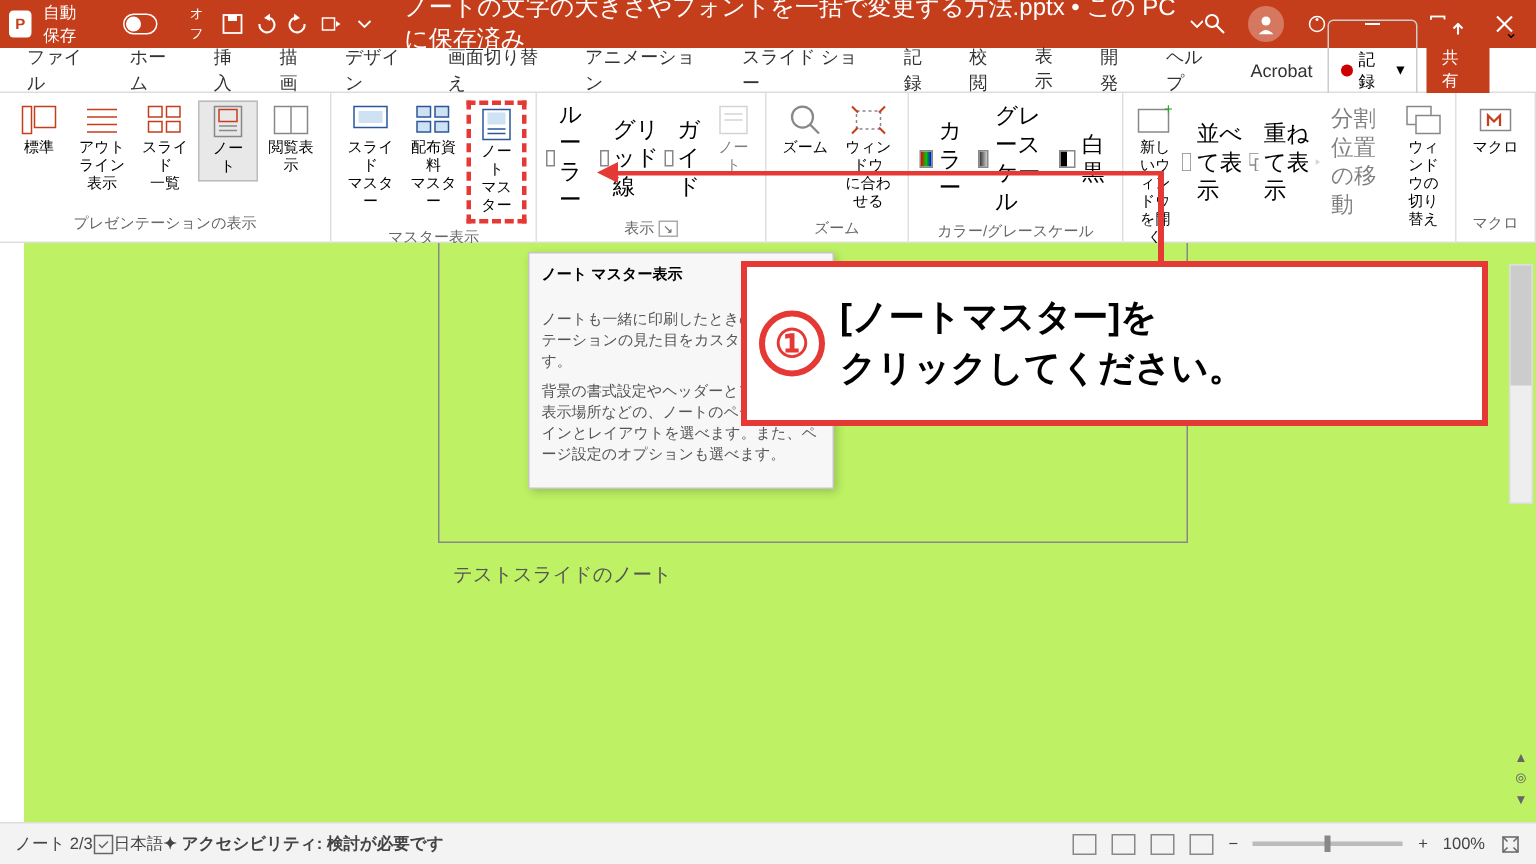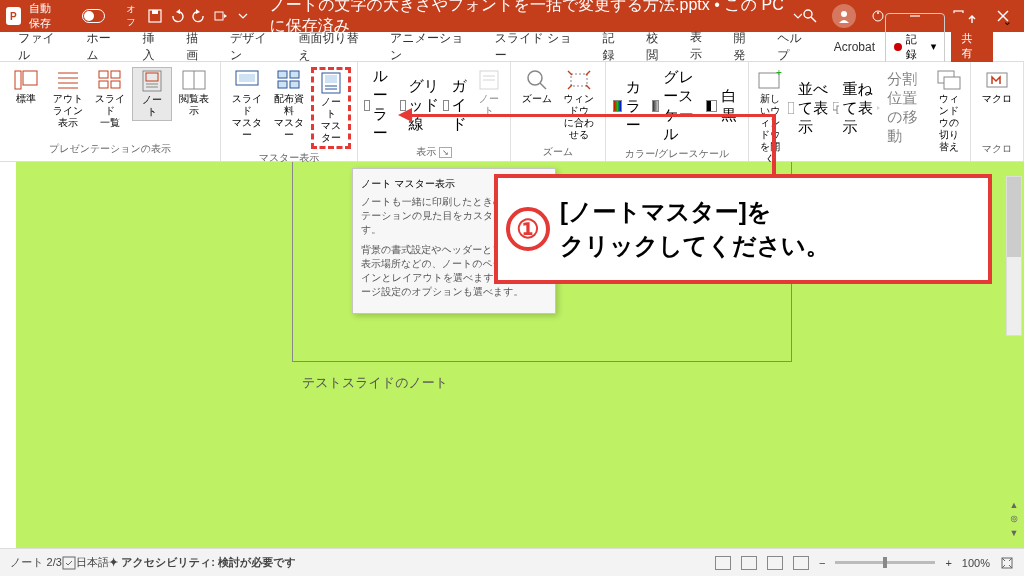--- a/index.html
+++ b/index.html
@@ -38,21 +38,21 @@
 .chk { display: flex; align-items: center; gap: 3px; }
 .chk .box { width: 11px; height: 11px; border: 1px solid #888; background: #fff; }
 .color-row { display: flex; align-items: center; gap: 4px; padding: 1px; }
 .color-sw { width: 16px; height: 12px; border: 1px solid #888; }
 
 .canvas { position: absolute; top: 162px; left: 0; right: 0; bottom: 28px; background: #bef264; margin-left: 16px; }
 .page-box { position: absolute; left: 276px; top: 0; width: 500px; height: 200px; border: 1px solid #888; border-top: none; }
 .note-text { position: absolute; left: 286px; top: 212px; font-size: 13px; color: #555; }
 
 .tooltip { position: absolute; left: 352px; top: 168px; width: 204px; background: #f7f7f7; border: 1px solid #c5c5c5; padding: 8px; font-size: 10px; line-height: 1.4; box-shadow: 2px 2px 6px rgba(0,0,0,0.2); }
-.tooltip .tt-title { font-weight: normal; margin-bottom: 4px; }
+.tooltip .tt-title { font-weight: bold; margin-bottom: 16px; }
 .tooltip .tt-body { color: #555; margin-bottom: 6px; }
 
 .callout { position: absolute; left: 494px; top: 174px; width: 498px; height: 110px; border: 4px solid #e53935; background: #fff; display: flex; align-items: center; padding: 8px; }
 .callout .num { width: 44px; height: 44px; border: 4px solid #e53935; border-radius: 50%; color: #e53935; display: flex; align-items: center; justify-content: center; font-size: 26px; font-weight: bold; margin-right: 10px; }
 .callout .txt { font-size: 24px; font-weight: bold; line-height: 1.4; }
 .red-connector { position: absolute; border: 4px solid #e53935; }
 
 .statusbar { position: absolute; bottom: 0; left: 0; right: 0; height: 28px; background: #f3f3f3; border-top: 1px solid #ddd; display: flex; align-items: center; padding: 0 10px; font-size: 11px; color: #444; }
 .statusbar .right { margin-left: auto; display: flex; align-items: center; gap: 10px; }
 .statusbar .zoom-slider { width: 100px; height: 3px; background: #bbb; position: relative; }

